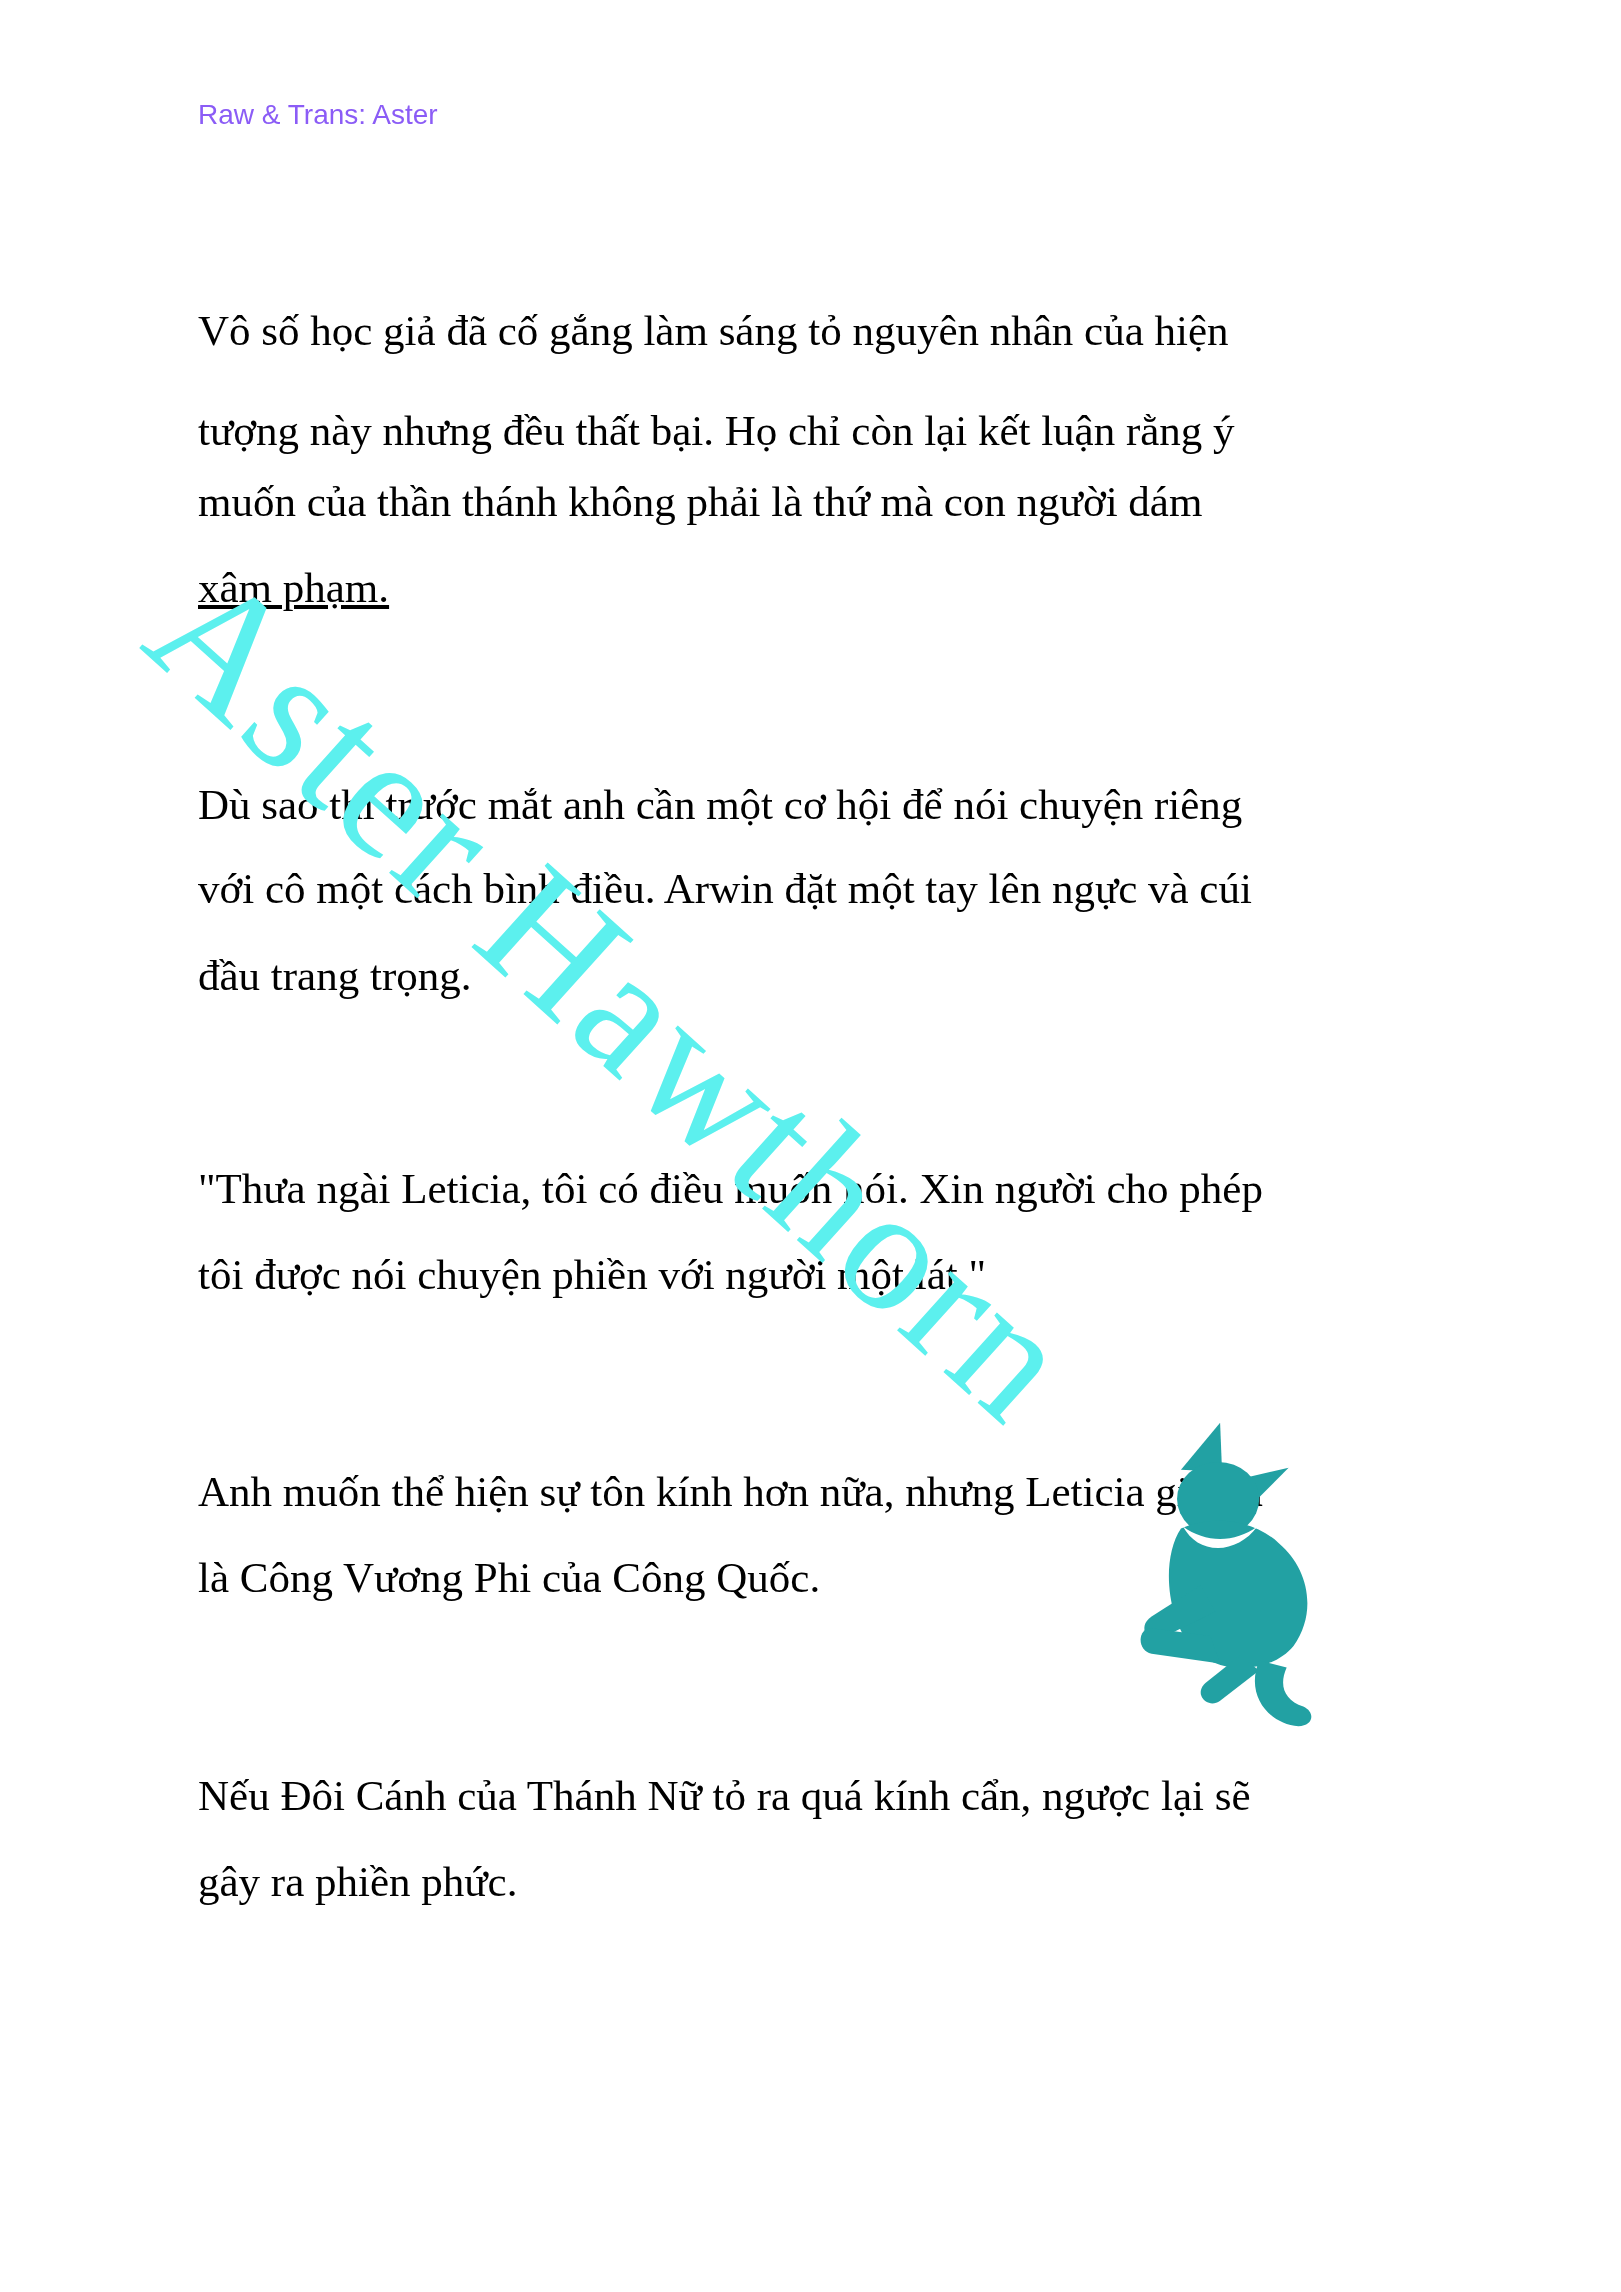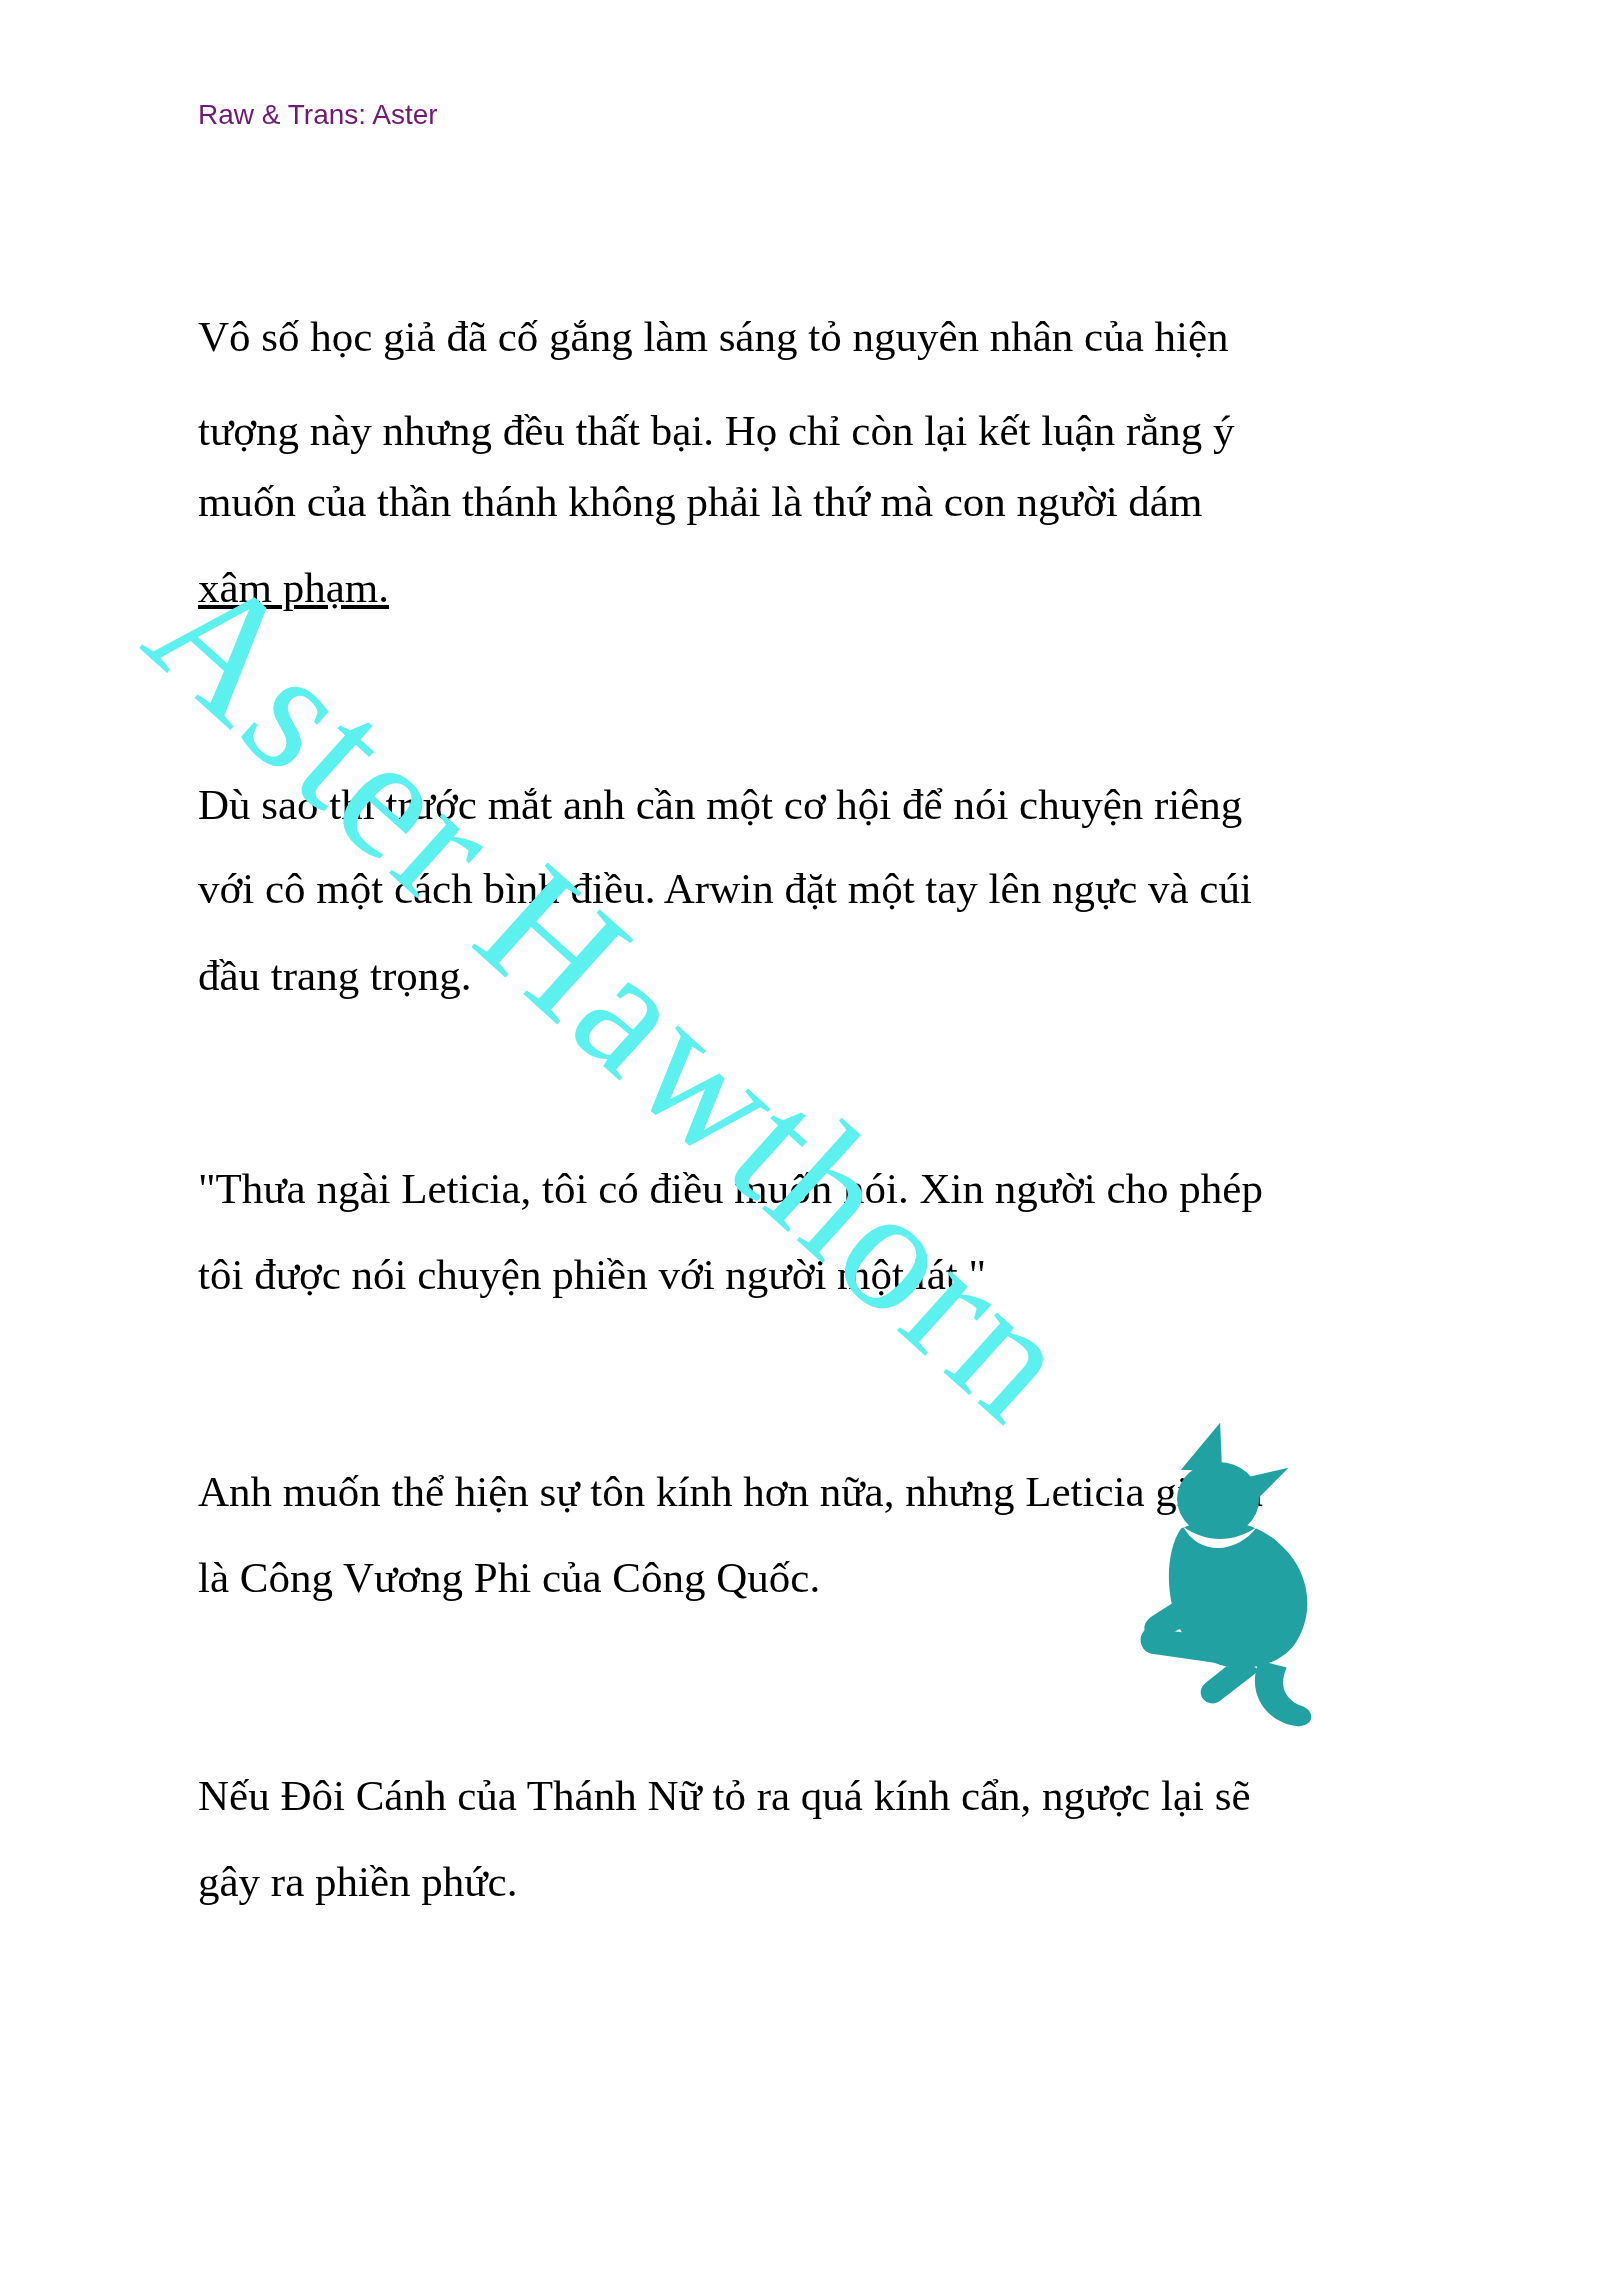--- a/index.html
+++ b/index.html
@@ -20,21 +20,21 @@
       height: 2293px;
       background: #ffffff;
     }
     .header {
       position: absolute;
       left: 198px;
       top: 98px;
       font-family: "Liberation Sans", sans-serif;
       font-size: 28px;
       line-height: 33px;
-      color: #701a75;
+      color: #8b5cf6;
       white-space: nowrap;
     }
     .body-text {
       position: absolute;
       left: 198px;
       width: 1235px;
       font-family: "Liberation Serif", serif;
       font-size: 43px;
       color: #000000;
       z-index: 1;
@@ -72,21 +72,21 @@
     }
   </style>
 </head>
 <body>
 
 <div class="page">
 
   <div class="header">Raw &amp; Trans: Aster</div>
 
   <div class="body-text" style="top:286px;">
-    <div class="line" style="top:8px;">Vô số học giả đã cố gắng làm sáng tỏ nguyên nhân của hiện</div>
+    <div class="line" style="top:2px;">Vô số học giả đã cố gắng làm sáng tỏ nguyên nhân của hiện</div>
     <div class="line" style="top:102px;">tượng này nhưng đều thất bại. Họ chỉ còn lại kết luận rằng ý</div>
     <div class="line" style="top:173px;">muốn của thần thánh không phải là thứ mà con người dám</div>
     <div class="line" style="top:259px;text-decoration:underline;">xâm phạm.</div>
   </div>
 
   <div class="body-text" style="top:760px;">
     <div class="line" style="top:2px;">Dù sao thì trước mắt anh cần một cơ hội để nói chuyện riêng</div>
     <div class="line" style="top:86px;">với cô một cách bình điều. Arwin đặt một tay lên ngực và cúi</div>
     <div class="line" style="top:173px;">đầu trang trọng.</div>
   </div>

